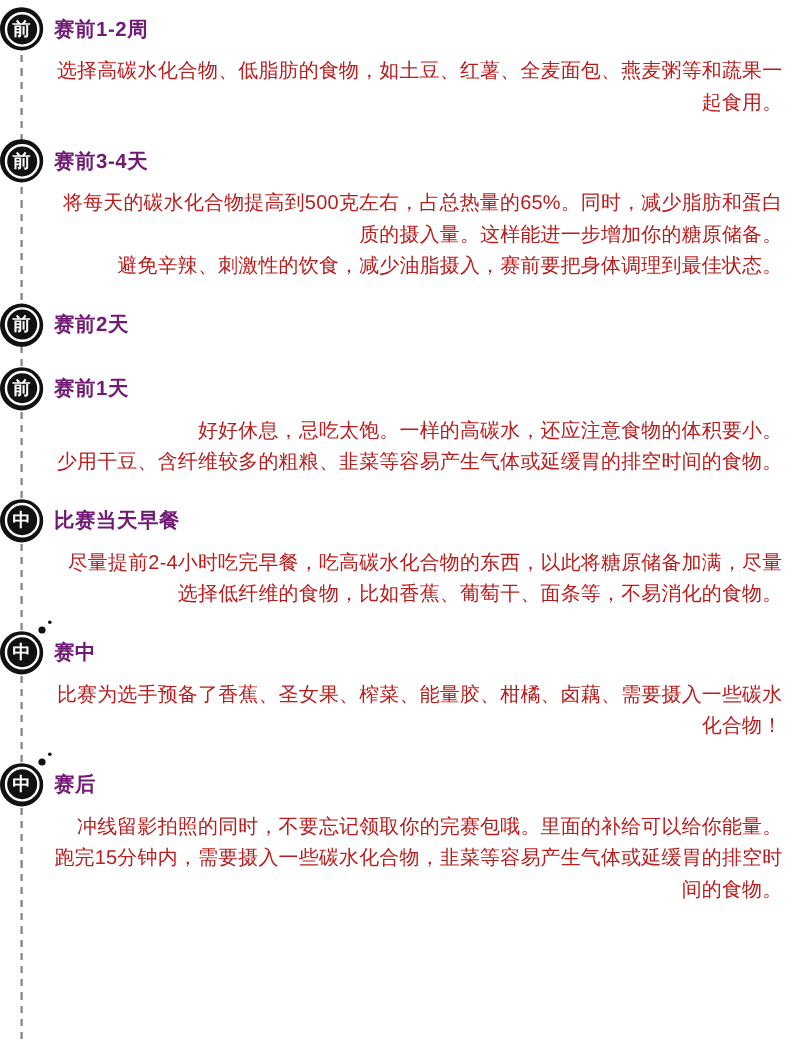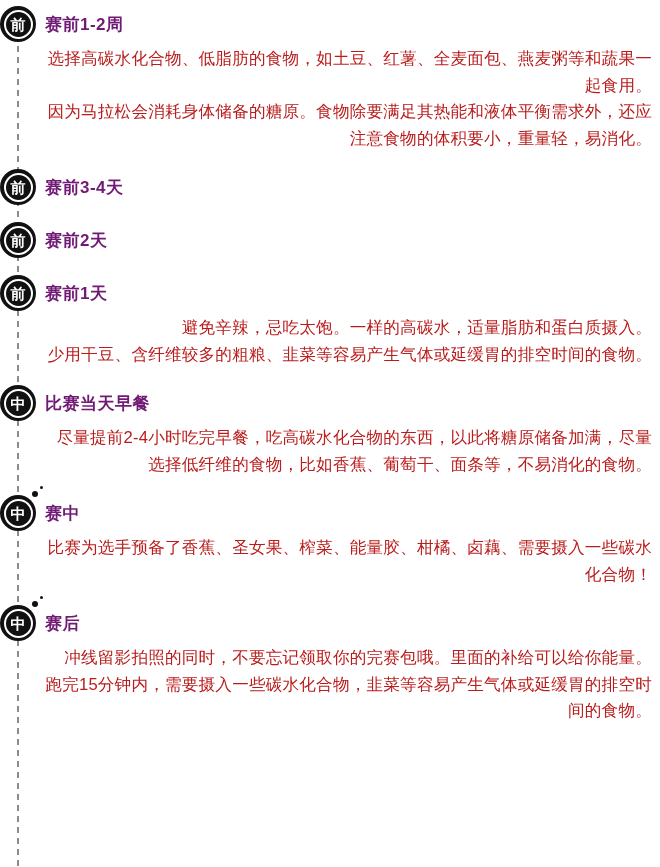--- a/index.html
+++ b/index.html
@@ -110,32 +110,35 @@
   <section class="section">
     <div class="badge-row">
       <div class="badge">
         <div class="badge-inner">前</div>
 
       </div>
       <h2 class="section-title">赛前1-2周</h2>
     </div>
     <div class="section-body">
           <p>选择高碳水化合物、低脂肪的食物，如土豆、红薯、全麦面包、燕麦粥等和蔬果一起食用。</p>
-          <p>因为马拉松会消耗身体储备的糖原。食物除要满足其热能和液体平衡需求外，还应注意食物的体积要小，重量轻，易消化。</p>
         </div>
   </section>
 
   <section class="section">
     <div class="badge-row">
       <div class="badge">
         <div class="badge-inner">前</div>
 
       </div>
       <h2 class="section-title">赛前3-4天</h2>
     </div>
+    <div class="section-body">
+          <p>将每天的碳水化合物提高到500克左右，占总热量的65%。同时，减少脂肪和蛋白质的摄入量。这样能进一步增加你的糖原储备。</p>
+          <p>避免辛辣、刺激性的饮食，减少油脂摄入，赛前要把身体调理到最佳状态。</p>
+        </div>
   </section>
 
   <section class="section">
     <div class="badge-row">
       <div class="badge">
         <div class="badge-inner">前</div>
 
       </div>
       <h2 class="section-title">赛前2天</h2>
     </div>
@@ -143,21 +146,21 @@
 
   <section class="section">
     <div class="badge-row">
       <div class="badge">
         <div class="badge-inner">前</div>
 
       </div>
       <h2 class="section-title">赛前1天</h2>
     </div>
     <div class="section-body">
-          <p>避免辛辣，忌吃太饱。一样的高碳水，适量脂肪和蛋白质摄入。</p>
+          <p>好好休息，忌吃太饱。一样的高碳水，还应注意食物的体积要小。</p>
           <p>少用干豆、含纤维较多的粗粮、韭菜等容易产生气体或延缓胃的排空时间的食物。</p>
         </div>
   </section>
 
   <section class="section">
     <div class="badge-row">
       <div class="badge">
         <div class="badge-inner">中</div>
 
       </div>

